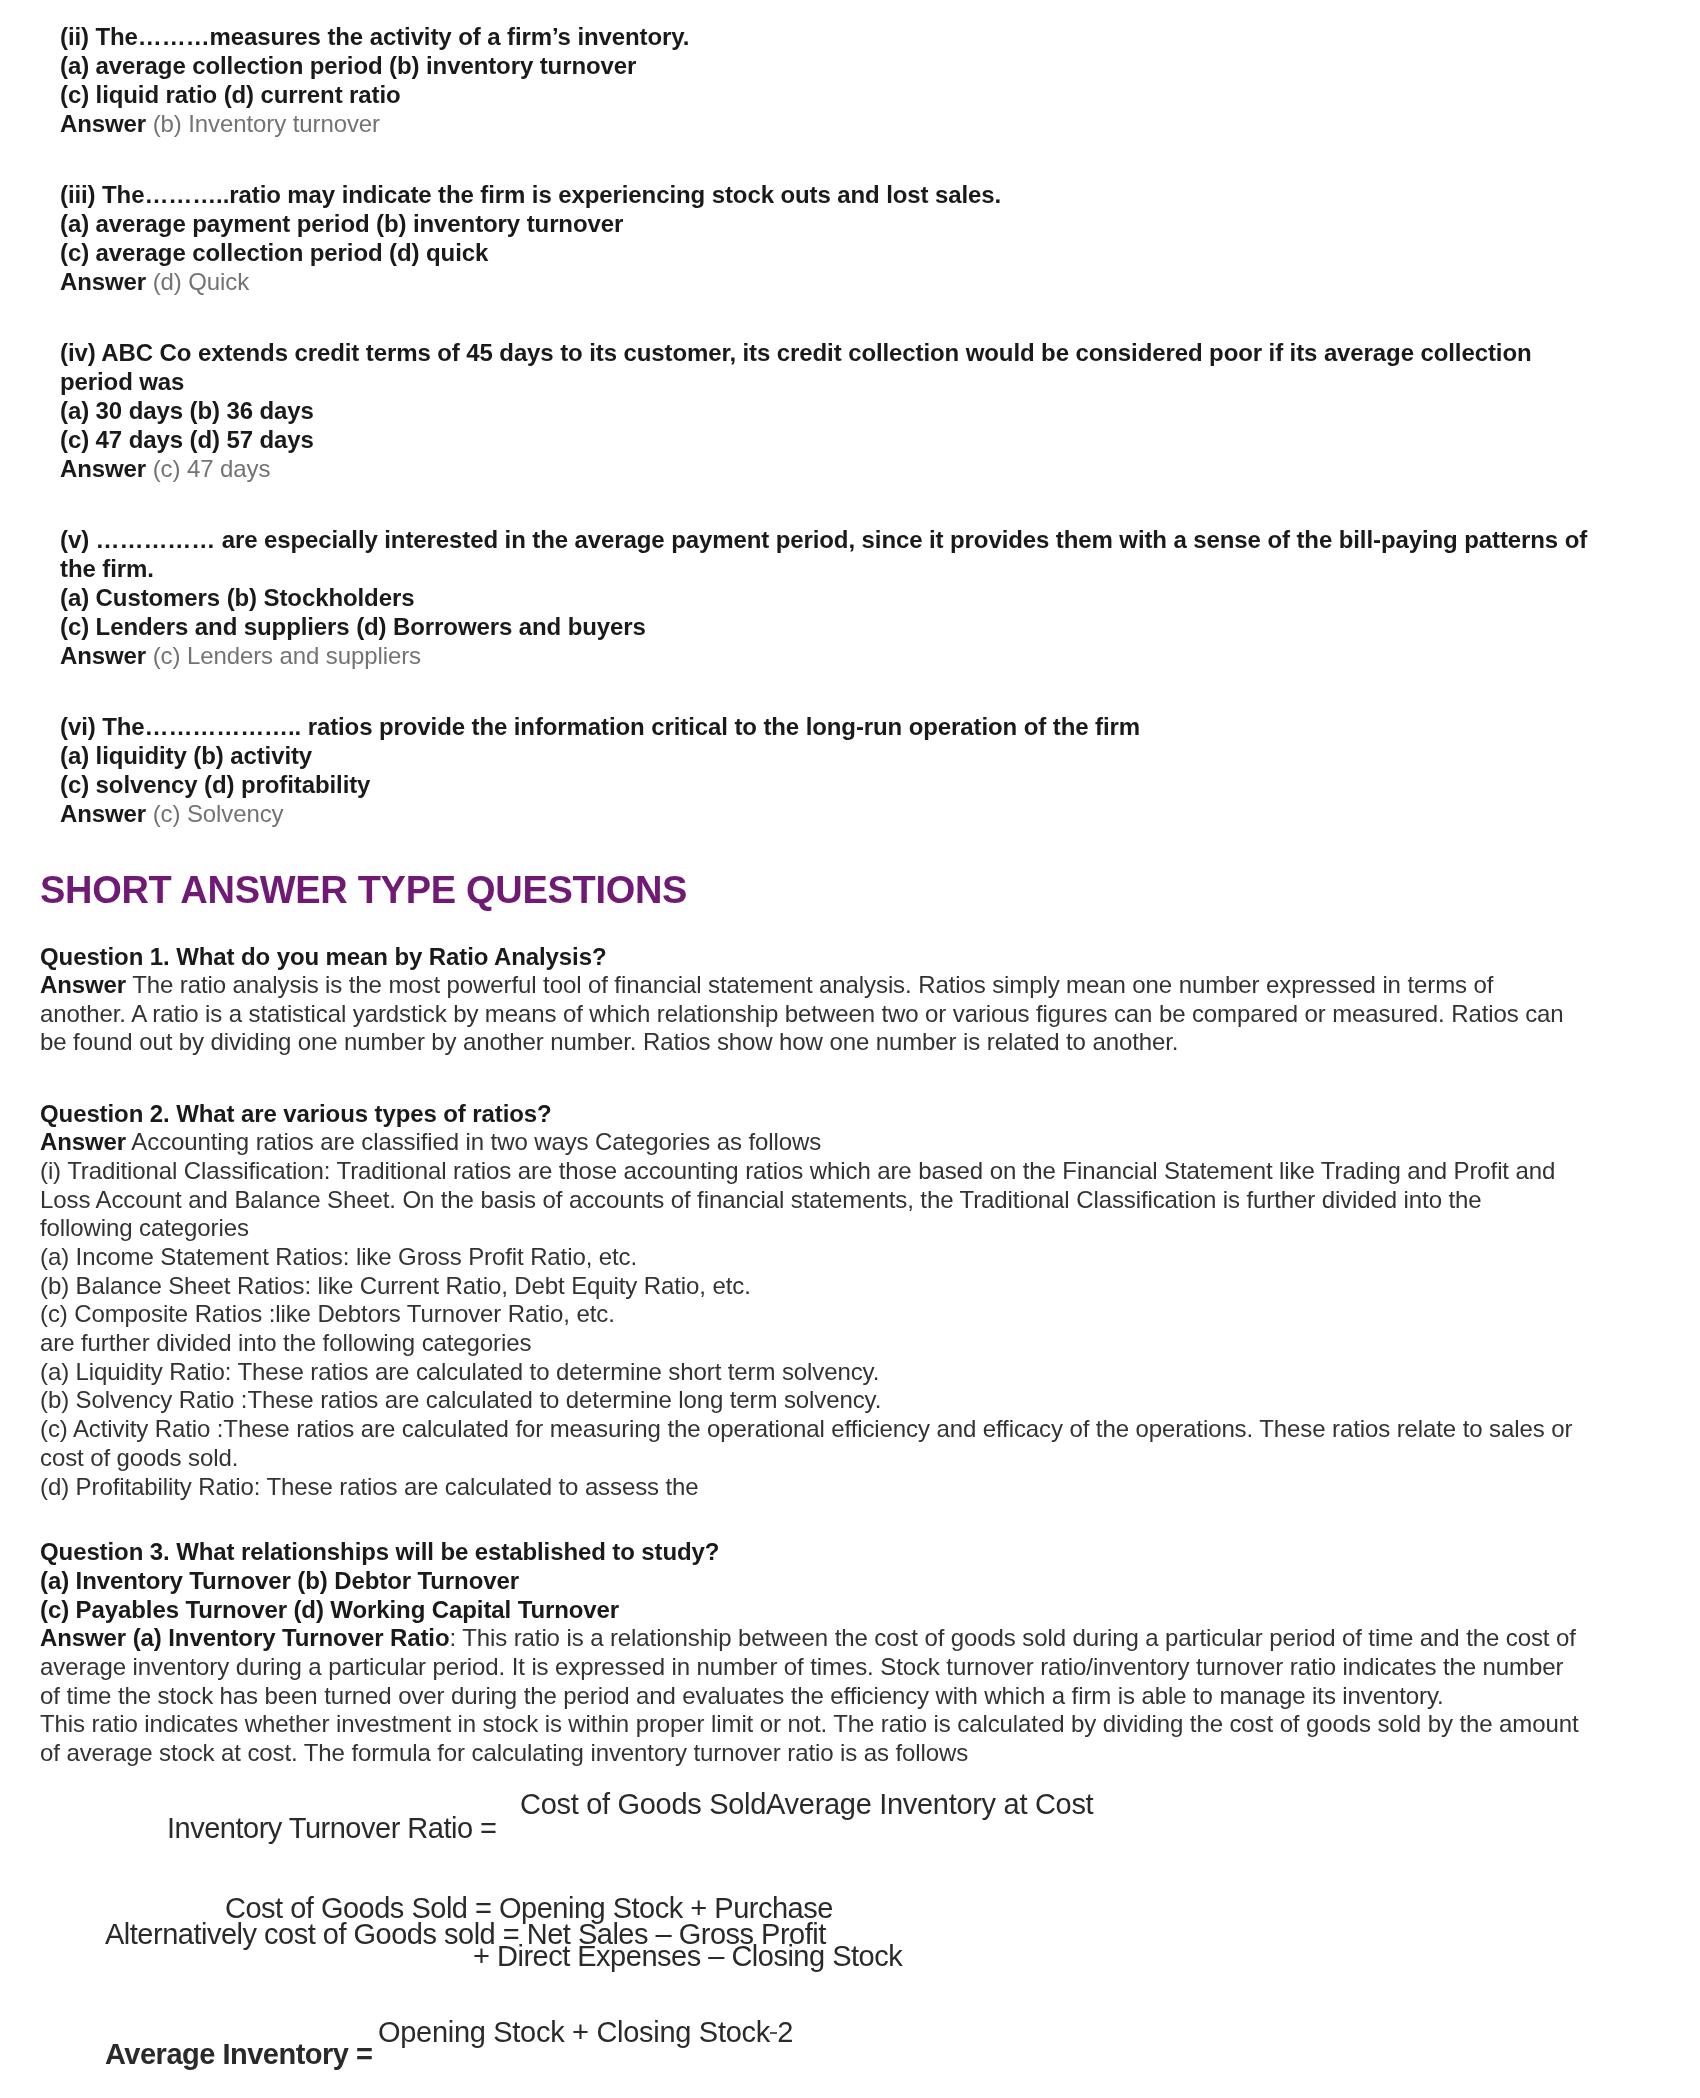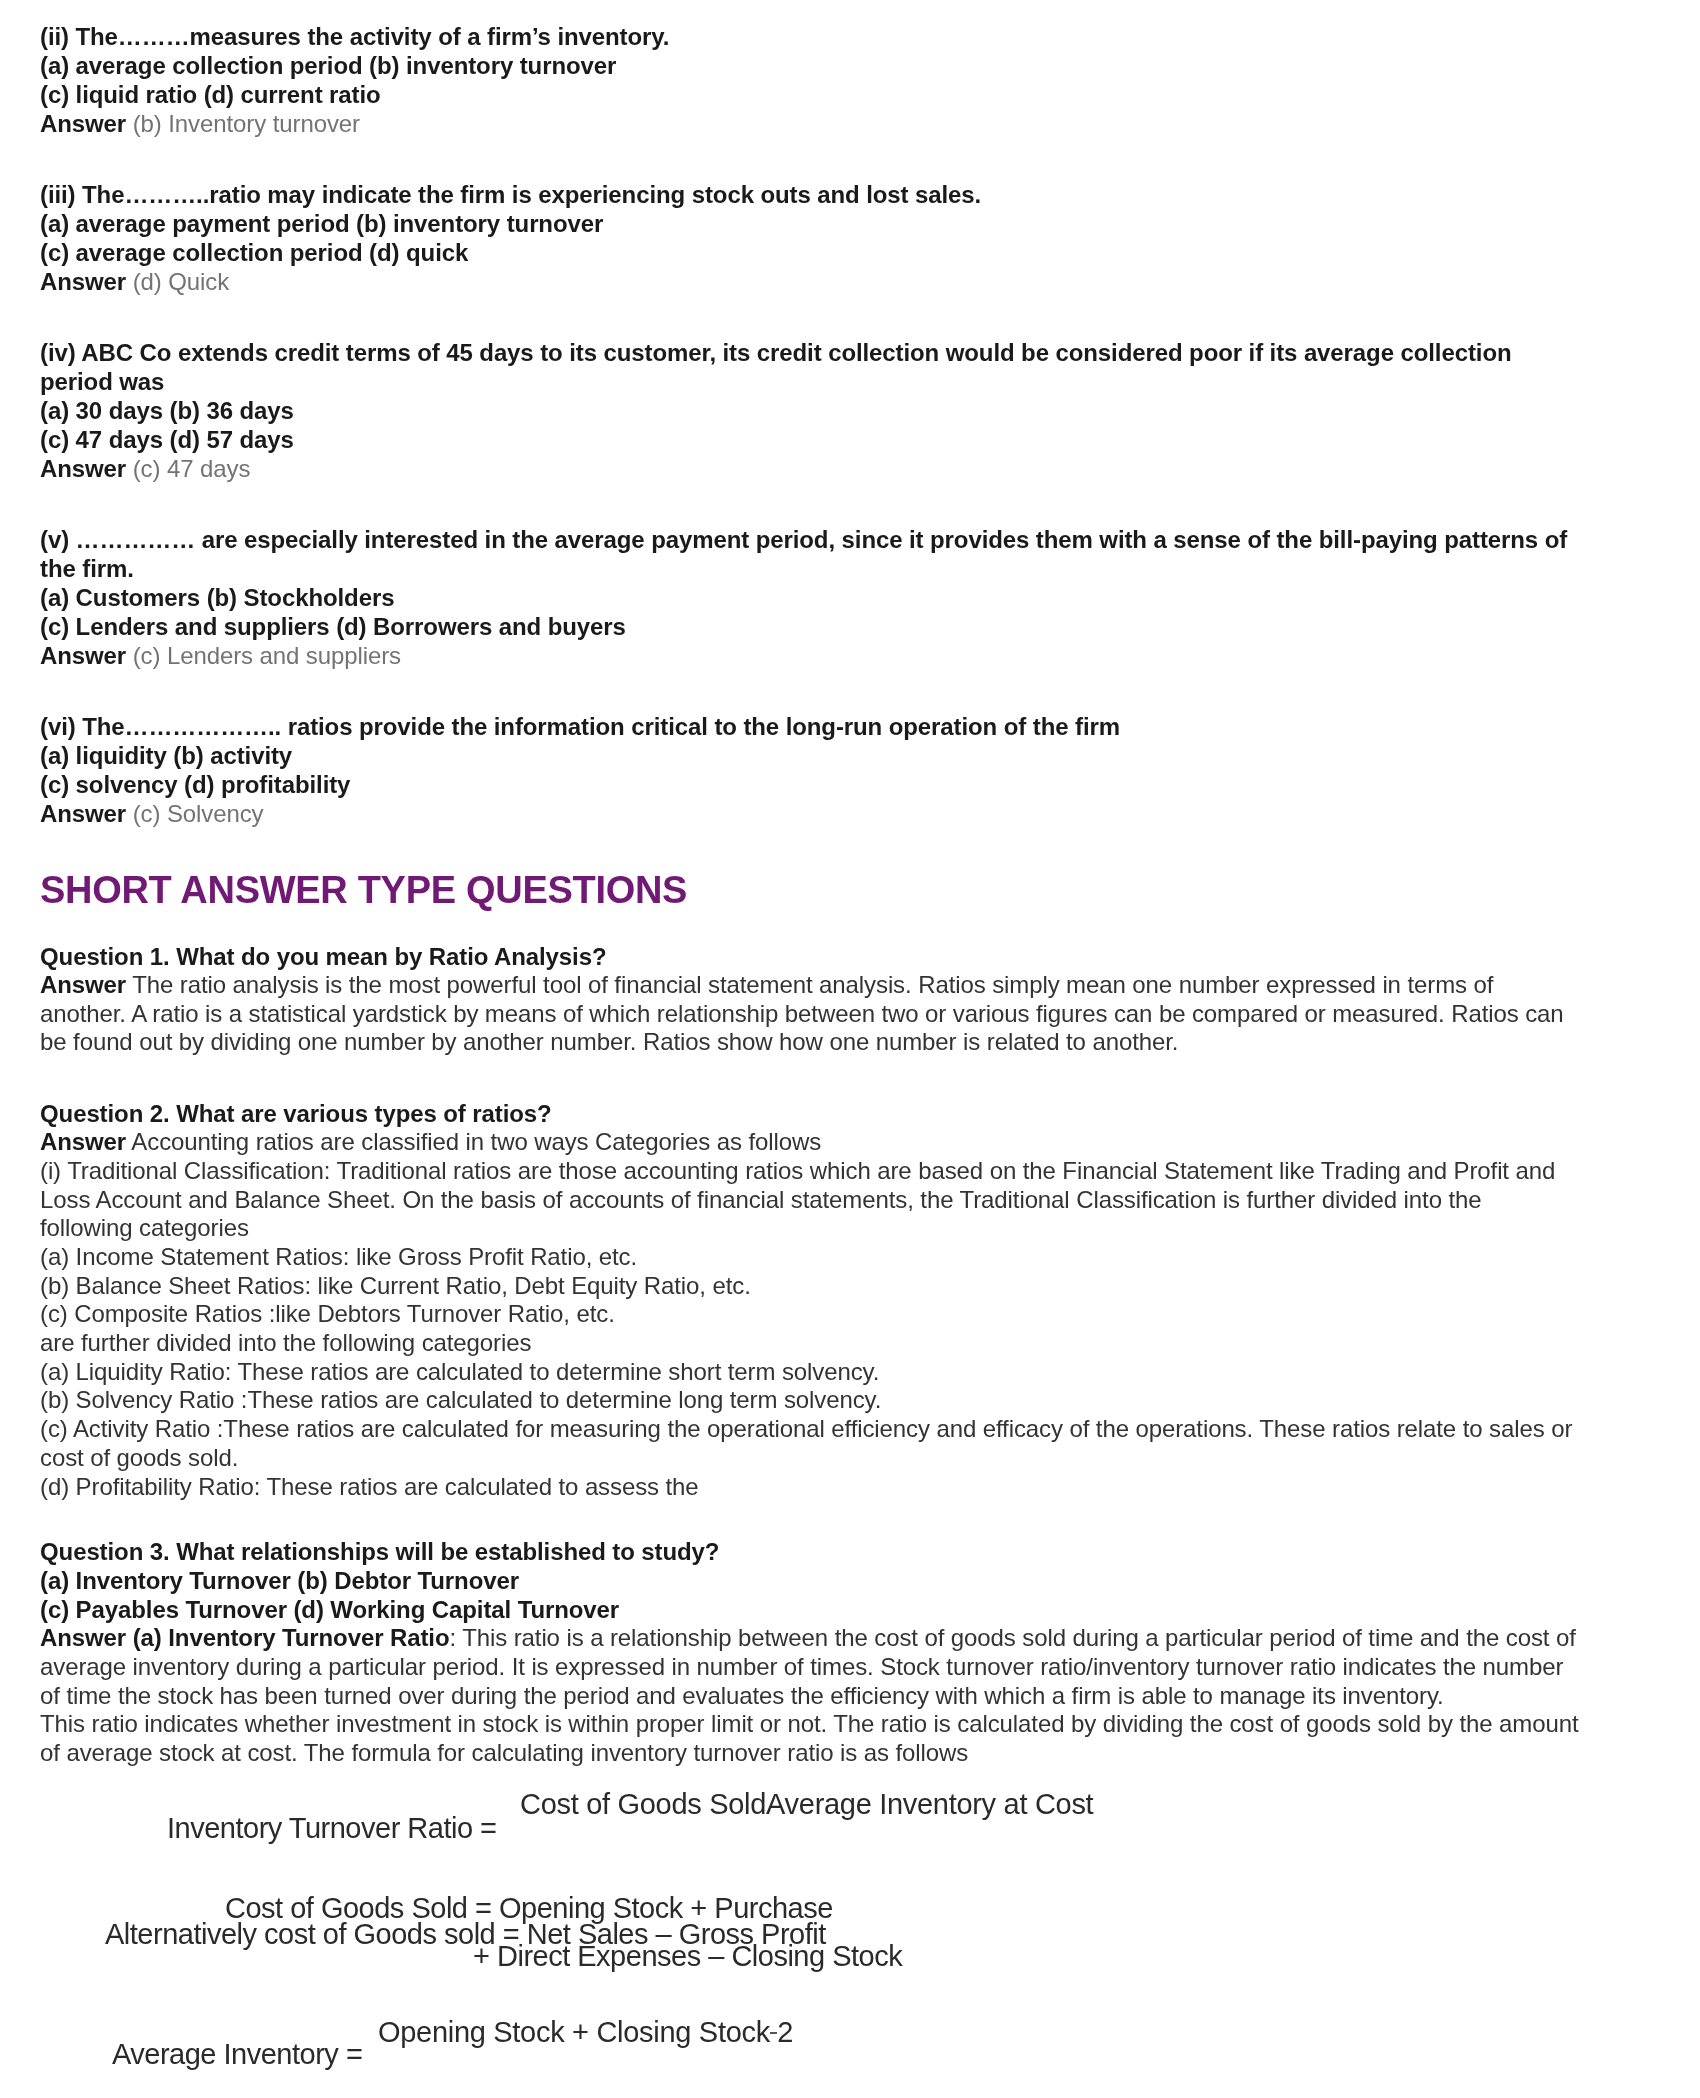--- a/index.html
+++ b/index.html
@@ -4,21 +4,21 @@
 <style>
   html, body { margin: 0; padding: 0; background: #ffffff; }
   body {
     width: 1700px; height: 2098px; overflow: hidden; position: relative;
     font-family: "Liberation Sans", sans-serif; color: #1a1a1a;
   }
   .page { position: absolute; left: 40px; top: 22px; width: 1630px; }
   .line { font-size: 24px; line-height: 29px; white-space: nowrap; letter-spacing: -0.1px; }
   .b { font-weight: bold; }
   .n { font-weight: normal; color: #737373; }
-  .mcq { margin-bottom: 42px; }
+  .mcq { margin-bottom: 42px; margin-left: 20px; }
   .heading { font-size: 38px; font-weight: bold; line-height: 44px; margin: 0 0 30px 0; color: #701a75; letter-spacing: -0.3px; }
   .sa { margin-bottom: 42px; }
   .para { font-size: 24px; line-height: 28.7px; color: #333; }
   .para .b { color: #1a1a1a; }
   .formulas { position: absolute; left: 0; top: 0; width: 1700px; height: 2098px; pointer-events: none; }
   .f { position: absolute; font-size: 29px; color: #2a2a2a; white-space: nowrap; letter-spacing: -0.5px; }
   .frac { position: absolute; display: flex; align-items: center; }
   .frac .num, .frac .den { font-size: 29px; color: #2a2a2a; white-space: nowrap; letter-spacing: -0.3px; }
   .frac .bar { height: 2px; background: #555; width: 100%; margin: 4px 0; }
 </style>
@@ -108,19 +108,19 @@
     <div class="num">Cost  of  Goods  Sold</div>
     <div class="bar"></div>
     <div class="den">Average  Inventory  at  Cost</div>
   </div>
 
   <div class="f" style="left:225px; top:1892px;">Cost of Goods Sold = Opening Stock + Purchase</div>
   <div class="f" style="left:473px; top:1940px;">+ Direct Expenses – Closing Stock</div>
 
   <div class="f" style="left:105px; top:1918px;">Alternatively cost of Goods sold = Net Sales – Gross Profit</div>
 
-  <div class="f" style="left:112px; top:2038px;">Average Inventory =</div>
+  <div class="f" style="left:105px; top:2038px;font-weight:bold;">Average Inventory =</div>
   <div class="frac" style="left:378px; top:2016px; width:415px;">
     <div class="num">Opening Stock + Closing Stock</div>
     <div class="bar"></div>
     <div class="den">2</div>
   </div>
 </div>
 
 </body></html>

